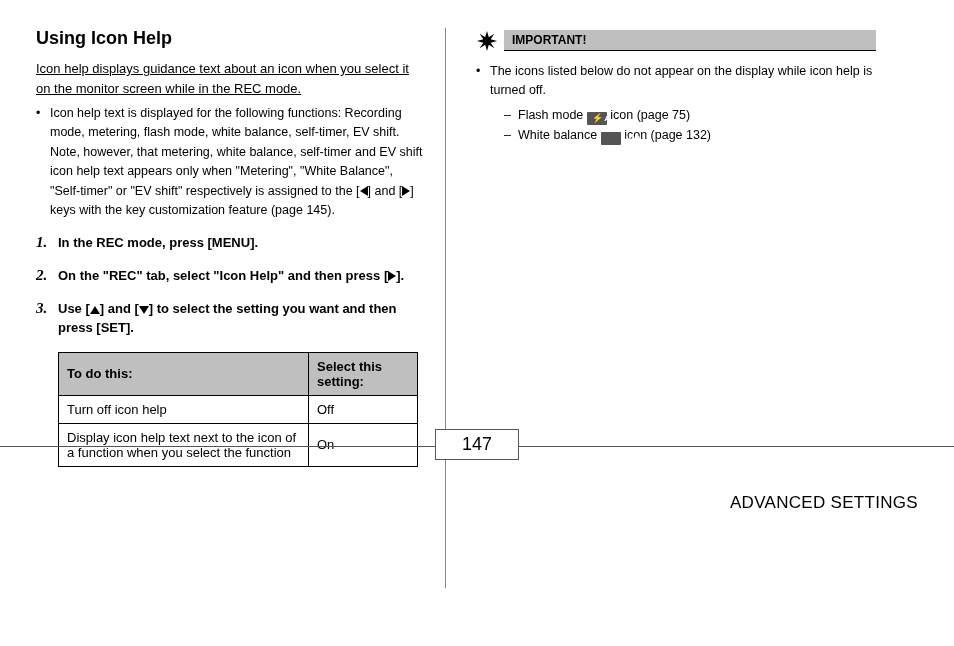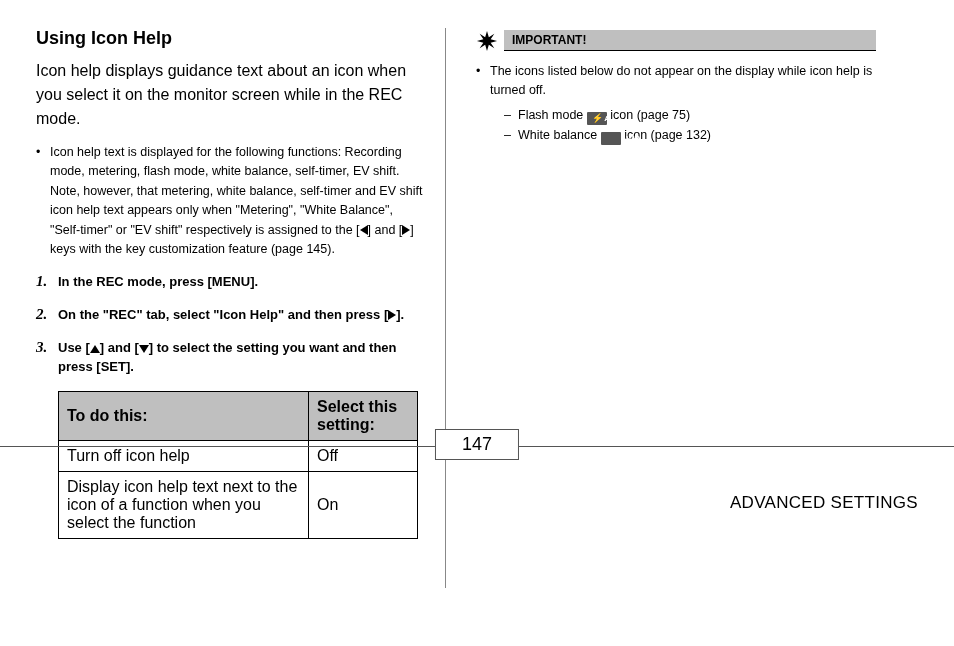--- a/index.html
+++ b/index.html
@@ -21,23 +21,24 @@
   }
   .col-right {
     width: 430px;
     padding-left: 30px;
   }
   h1 {
     font-size: 18px; font-weight: bold;
     margin-bottom: 10px;
   }
   .intro {
-    font-size: 16px;
+    font-size: 13px;
     line-height: 1.5;
-    margin-bottom: 12px;
+    margin-bottom: 6px;
+    text-decoration: underline;
   }
   ul.bullets { list-style: none; padding-left: 0; }
   ul.bullets > li {
     font-size: 12.5px;
     line-height: 1.55;
     padding-left: 14px;
     position: relative;
     margin-bottom: 6px;
   }
   ul.bullets > li::before {
@@ -69,21 +70,21 @@
     width:0;height:0;border-left:5px solid transparent;border-right:5px solid transparent;border-bottom:8px solid #000;
   }
   .tri-down {
     width:0;height:0;border-left:5px solid transparent;border-right:5px solid transparent;border-top:8px solid #000;
   }
   table.settings {
     border-collapse: collapse;
     width: 360px;
     margin-left: 22px;
     margin-top: 6px;
-    font-size: 16px;
+    font-size: 13px;
   }
   table.settings th, table.settings td {
     border: 1px solid #000;
     padding: 6px 8px;
     text-align: left;
     vertical-align: middle;
   }
   table.settings th {
     background: #bfbfbf;
     font-weight: bold;

